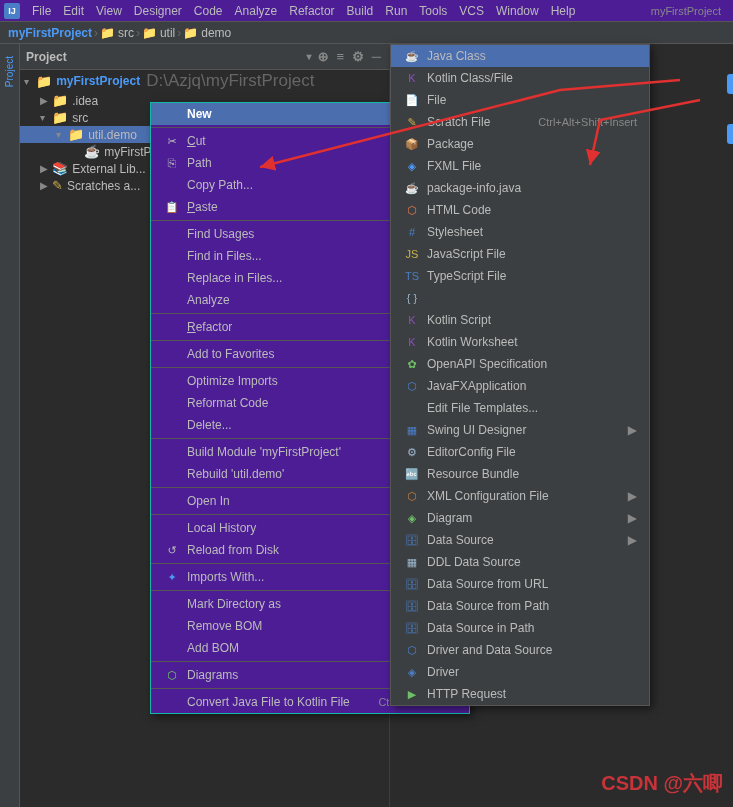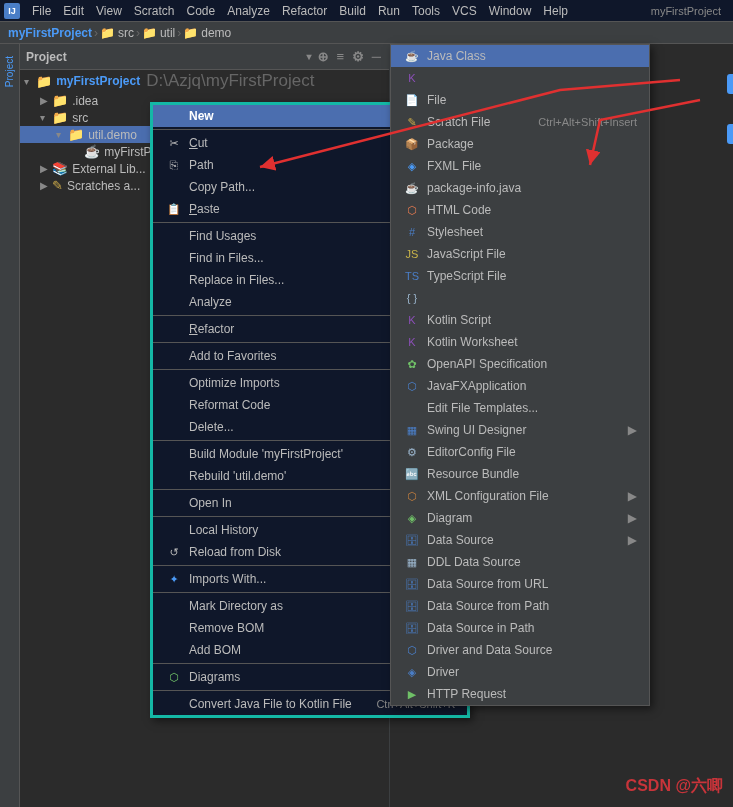--- a/index.html
+++ b/index.html
@@ -9,21 +9,21 @@
       background: #2b2b2b;
       font-family: 'Segoe UI', Arial, sans-serif;
       font-size: 12px;
       color: #bbbbbb;
       overflow: hidden;
       position: relative;
     }
 
     
     .menubar {
-      background: #0f172a;
+      background: #4c1d95;
       height: 22px;
       display: flex;
       align-items: center;
       padding: 0 4px;
       border-bottom: 1px solid #555;
     }
     .menubar-logo {
       width: 16px;
       height: 16px;
       margin-right: 6px;
@@ -136,22 +136,22 @@
     .tree-arrow { width: 12px; display: inline-block; font-size: 10px; color: #888; }
     .tree-icon { margin-right: 4px; font-size: 13px; }
     .tree-label { font-size: 12px; }
 
     
     .context-menu-left {
       position: absolute;
       top: 58px;
       left: 130px;
       width: 320px;
-      background: #0f172a;
-      border: 3px solid #14b8a6;
+      background: #4c1d95;
+      border: 1px solid #14b8a6;
       box-shadow: 3px 3px 8px rgba(0,0,0,0.5);
       z-index: 100;
     }
     .context-menu-right {
       position: absolute;
       top: 58px;
       left: 450px;
       width: 260px;
       background: #3c3f41;
       border: 1px solid #555;
@@ -202,36 +202,36 @@
       background: #2b2b2b;
       position: relative;
     }
 
     
     .watermark {
       position: absolute;
       bottom: 10px;
       right: 10px;
       color: #c8343a;
-      font-size: 16px;
+      font-size: 20px;
       font-weight: bold;
       z-index: 50;
     }
   </style>
 </head>
 <body>
 
 <div class="menubar">
   <div class="menubar-logo">
     <span>IJ</span>
   </div>
   <span class="menubar-item">File</span>
   <span class="menubar-item">Edit</span>
   <span class="menubar-item">View</span>
-  <span class="menubar-item">Scratch</span>
+  <span class="menubar-item">Designer</span>
   <span class="menubar-item">Code</span>
   <span class="menubar-item">Analyze</span>
   <span class="menubar-item">Refactor</span>
   <span class="menubar-item">Build</span>
   <span class="menubar-item">Run</span>
   <span class="menubar-item">Tools</span>
   <span class="menubar-item">VCS</span>
   <span class="menubar-item">Window</span>
   <span class="menubar-item">Help</span>
   <div class="menubar-right">myFirstProject</div>
@@ -465,20 +465,21 @@
 
   <div class="right-area">
 
     <div class="context-menu-right" style="top:0px; left:0px;">
       <div class="cm-item highlighted">
         <span class="cm-item-icon" style="color:#c07d3e;">☕</span>
         <span class="cm-item-label">Java Class</span>
       </div>
       <div class="cm-item">
         <span class="cm-item-icon" style="color:#8b4fb7;">K</span>
+        <span class="cm-item-label">Kotlin Class/File</span>
       </div>
       <div class="cm-item">
         <span class="cm-item-icon" style="color:#9ab4cb;">📄</span>
         <span class="cm-item-label">File</span>
       </div>
       <div class="cm-item">
         <span class="cm-item-icon" style="color:#c9a849;">✎</span>
         <span class="cm-item-label">Scratch File</span>
         <span class="cm-item-shortcut">Ctrl+Alt+Shift+Insert</span>
       </div>

